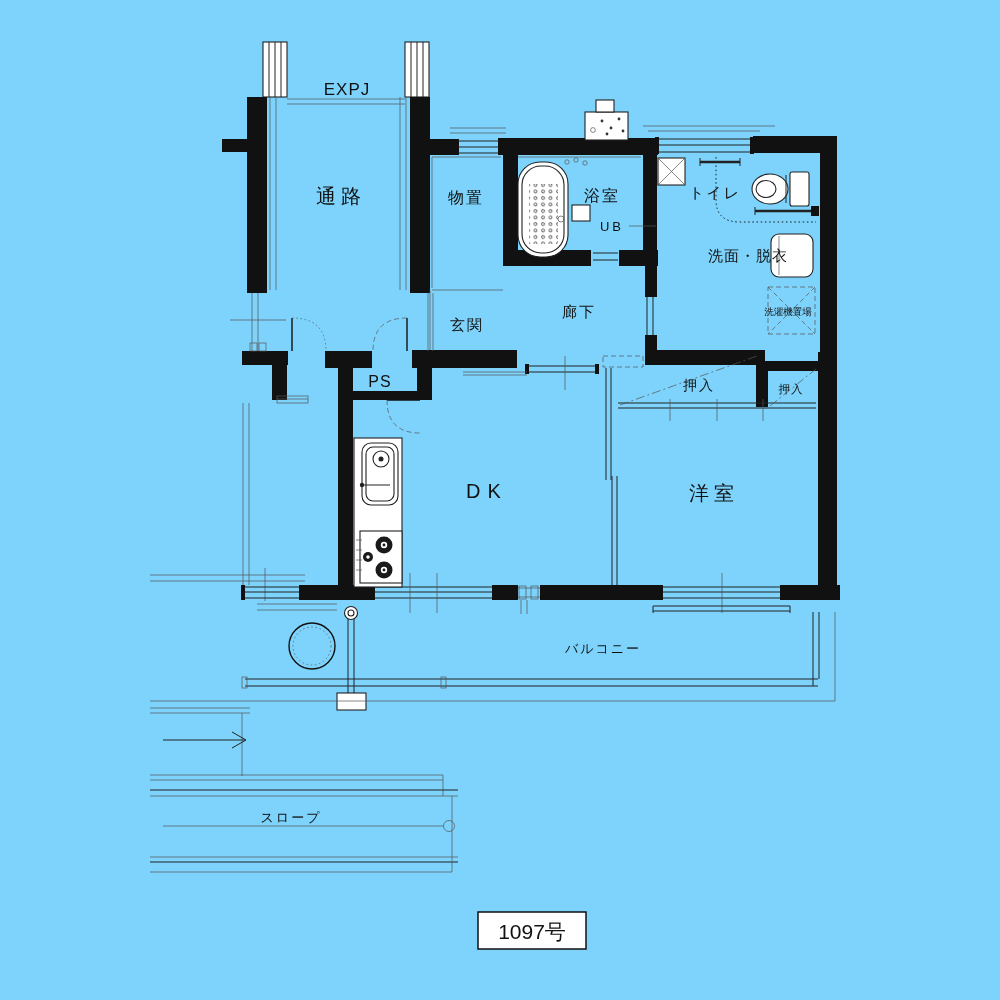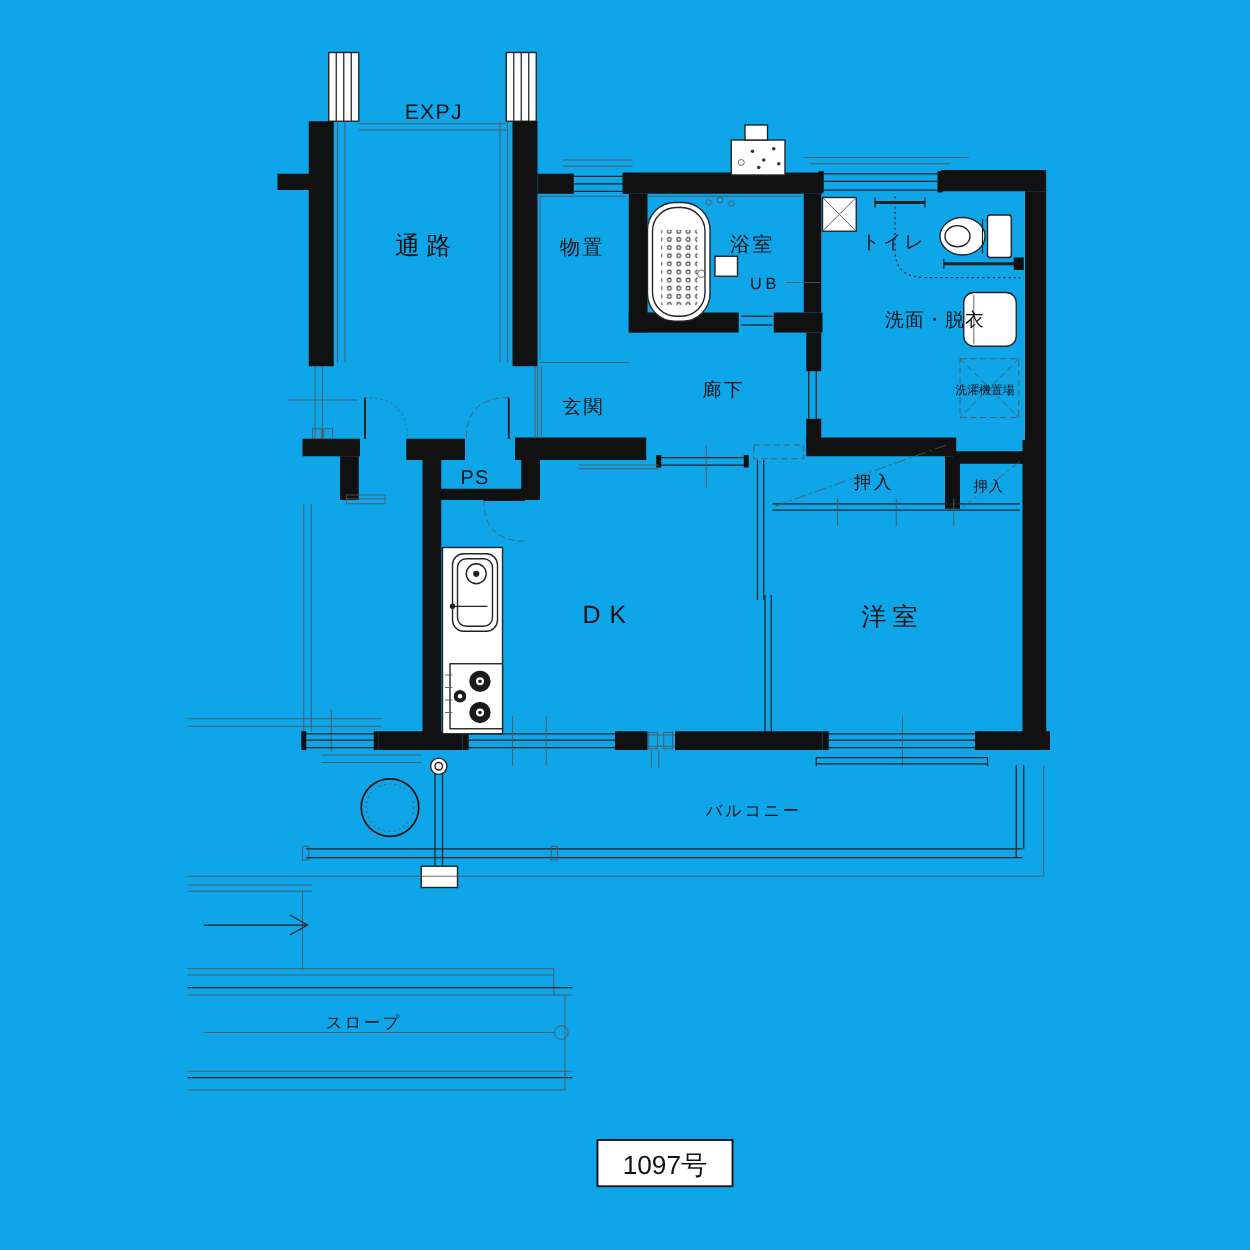--- a/index.html
+++ b/index.html
@@ -1,16 +1,16 @@
 <!DOCTYPE html>
 <html><head>
 <meta charset="utf-8">
 <style>
   html,body{margin:0;padding:0;background:#ffffff;}
-  .canvas{position:relative;width:1000px;height:1000px;background:#0ea5e9;overflow:hidden;
+  .canvas{position:relative;width:1000px;height:1000px;background:#7dd3fc;overflow:hidden;
           font-family:"Liberation Sans", sans-serif;}
   svg{display:block;}
   .w{fill:#111;stroke:none;}
   .ln{stroke:#222;stroke-width:1;fill:none;}
   .ln2{stroke:#111;stroke-width:1.4;fill:none;}
   .thin{stroke:#555;stroke-width:.7;fill:none;}
   .dot{stroke-dasharray:1.6 2.6;}
   .dash{stroke-dasharray:5 3;}
   .dashdot{stroke-dasharray:9 3 2 3;}
   .lbl{fill:#111;text-anchor:middle;font-family:"Liberation Sans",sans-serif;}

